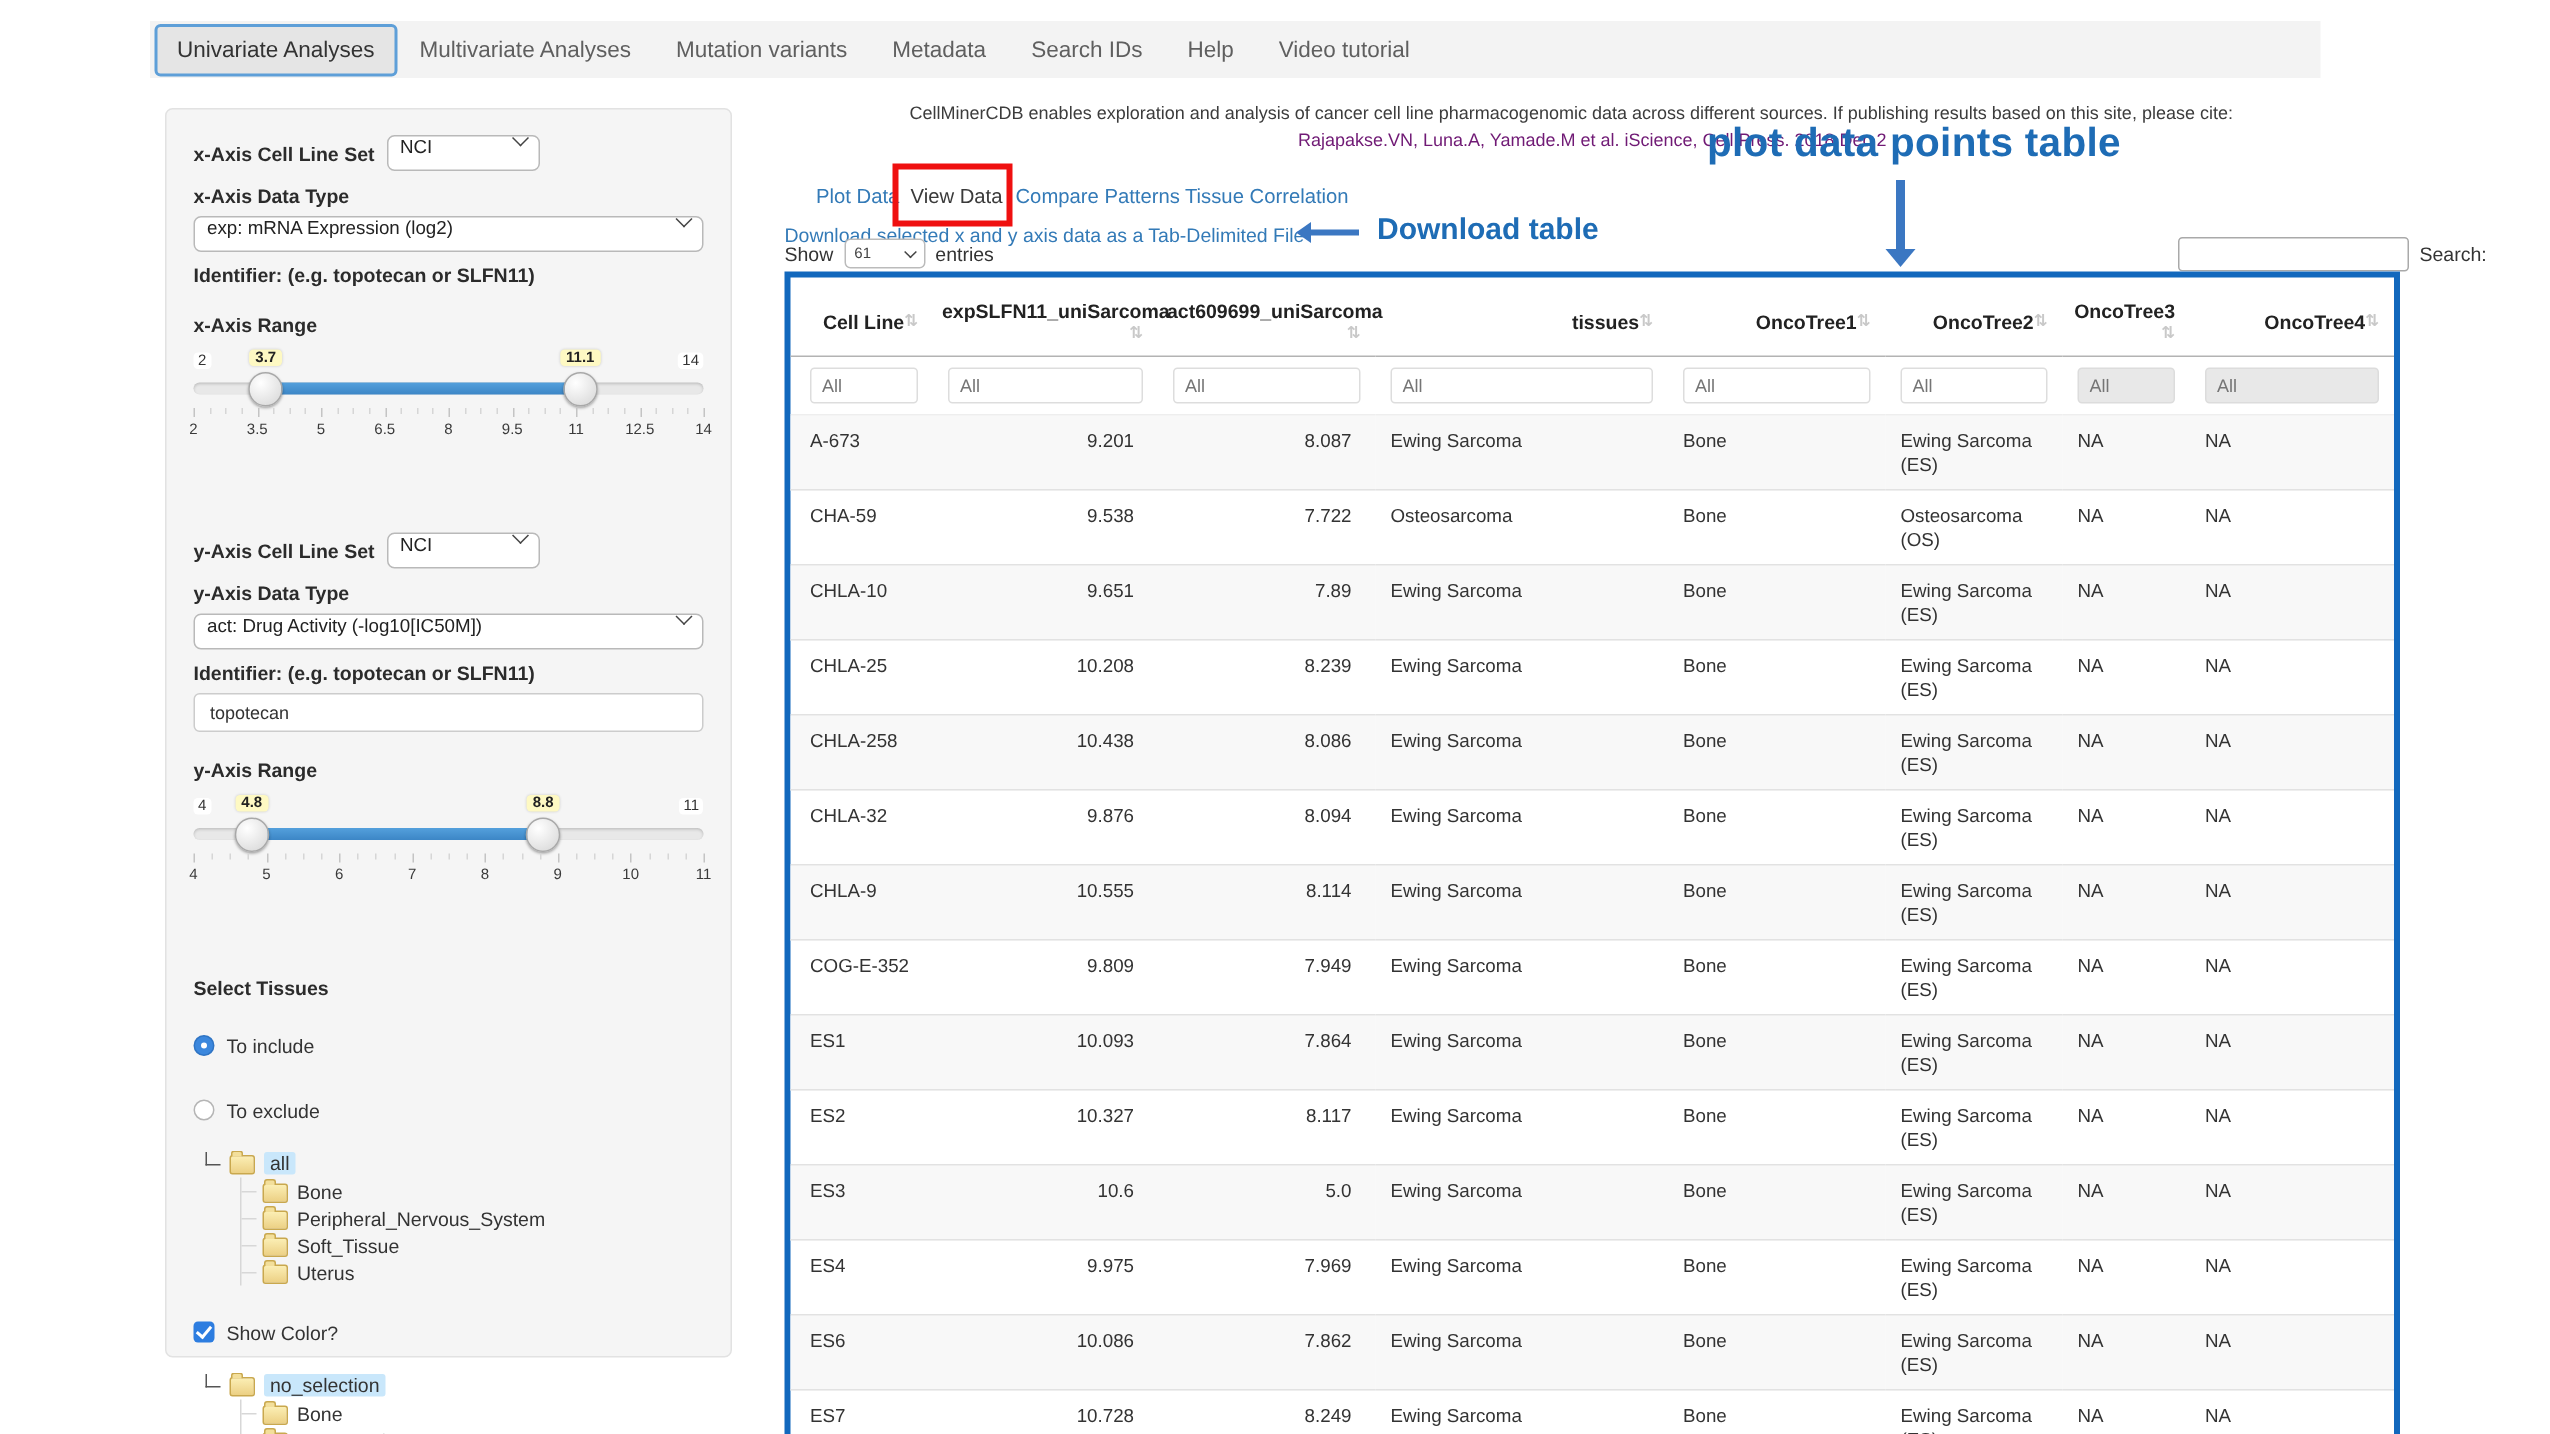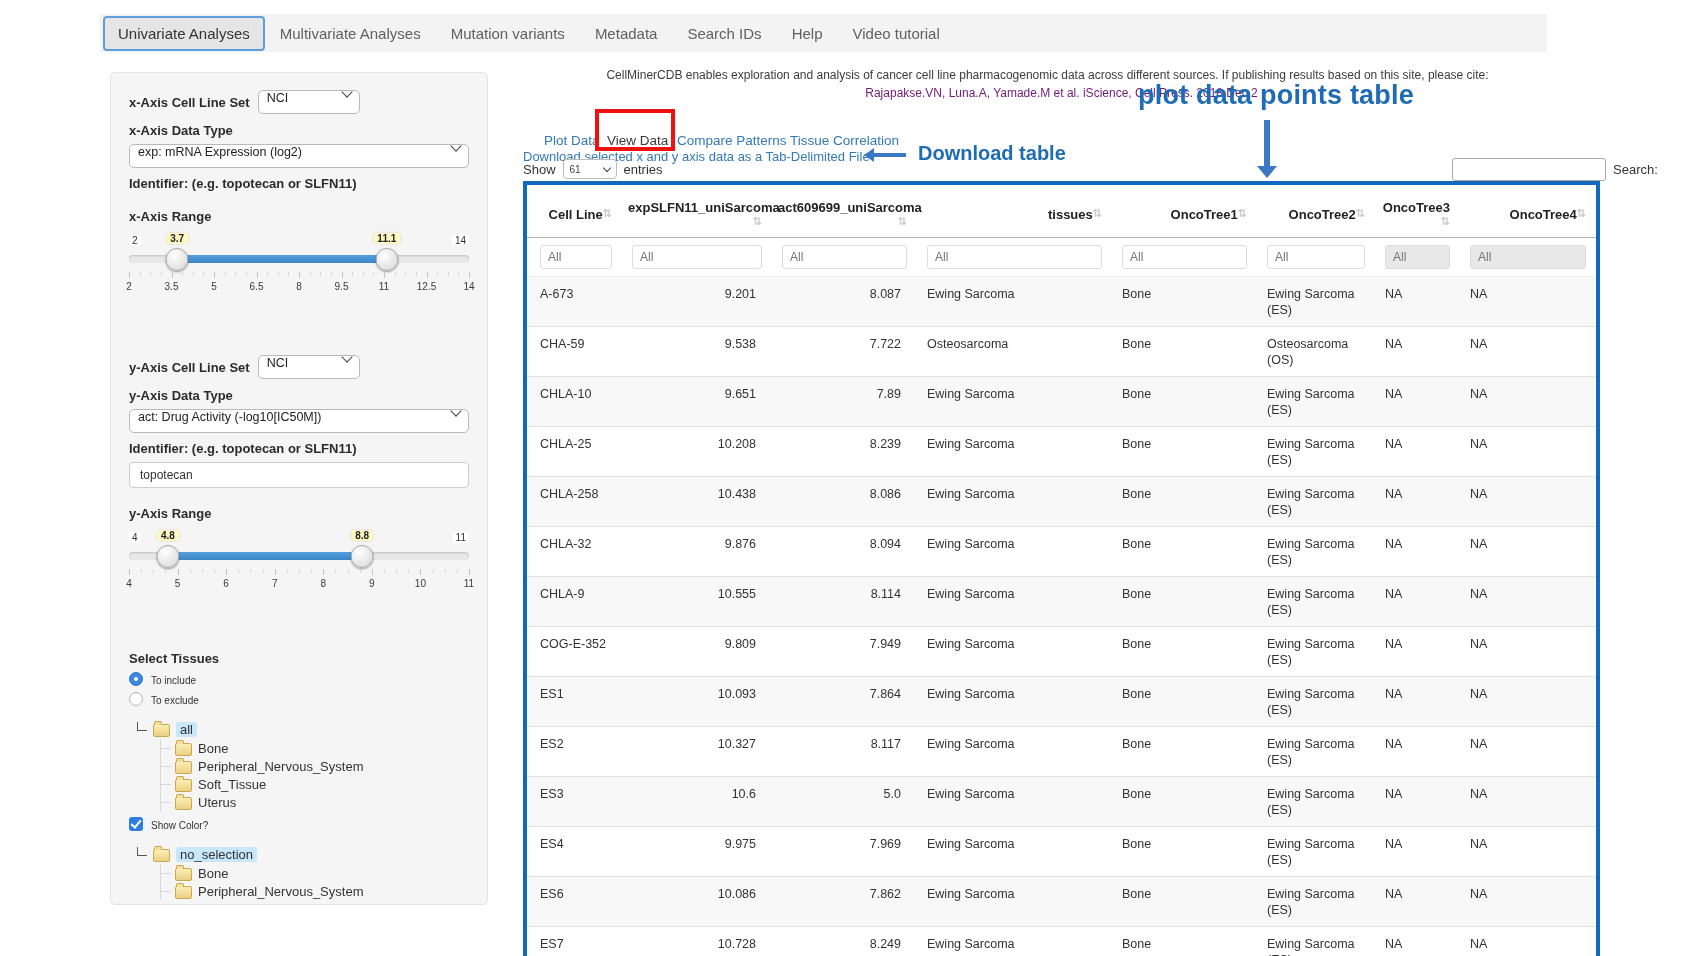--- a/index.html
+++ b/index.html
@@ -41,21 +41,21 @@
   .sl-handle{position:absolute;top:0px;width:21px;height:21px;border-radius:50%;
              background:radial-gradient(circle at 35% 30%,#ffffff,#d5d5d5);border:1px solid #a8a8a8;
              box-shadow:0 1px 2px rgba(0,0,0,.35);transform:translateX(-50%);cursor:pointer;}
   .sl-grid{position:absolute;left:0;right:0;top:24px;height:26px;}
   .sl-tick{position:absolute;top:0;width:1px;background:#c4c4c4;}
   .sl-tick.major{height:6px;}
   .sl-tick.minor{height:4px;background:#d6d6d6;}
   .sl-ticklabel{position:absolute;top:9px;transform:translateX(-50%);font-size:10px;color:#3a3a3a;}
 
   
-  .radio-row{display:flex;align-items:flex-end;gap:8px;margin-top:1px;font-size:10px;color:#333;height:19px;}
+  .radio-row{display:flex;align-items:flex-start;gap:8px;margin-top:24px;font-size:13px;color:#333;height:19px;}
   .radio{width:14px;height:14px;border-radius:50%;box-sizing:border-box;position:relative;flex:0 0 auto;cursor:pointer;}
   .radio.sel{background:#3b87dd;border:1px solid #2f74c4;}
   .radio.sel::after{content:'';position:absolute;left:4px;top:4px;width:4px;height:4px;background:#fff;border-radius:50%;}
   .radio.unsel{background:#fff;border:1px solid #b5b5b5;}
   .checkbox{width:14px;height:14px;border-radius:3px;background:#2d7de0;position:relative;flex:0 0 auto;cursor:pointer;}
   .checkbox::after{content:'';position:absolute;left:4px;top:1px;width:4px;height:8px;
                    border-right:2px solid #fff;border-bottom:2px solid #fff;transform:rotate(40deg);}
   .tree{margin-top:13px;font-size:13px;color:#333;}
   .tree-root{display:flex;align-items:center;gap:6px;margin-left:8px;height:20px;}
   .expander{width:9px;height:8px;border-left:1px solid #555;border-bottom:1px solid #555;margin-top:-5px;flex:0 0 auto;}
@@ -64,21 +64,21 @@
   .folder::before{content:'';position:absolute;top:-4px;left:0;width:6px;height:3px;background:#f3df9b;
           border:1px solid #c9a84e;border-bottom:none;border-radius:2px 2px 0 0;}
   .hl{background:#c9e7fb;padding:0 4px;border-radius:2px;}
   .tree-children{margin-left:31px;border-left:1px solid #d7d7d7;}
   .tree-item{display:flex;align-items:center;gap:6px;height:18px;position:relative;padding-left:14px;cursor:pointer;}
   .tree-item::before{content:'';position:absolute;left:0;top:9px;width:10px;height:1px;background:#d7d7d7;}
 
   
   .cite1{position:absolute;left:509px;top:68px;width:1077px;text-align:center;font-size:12px;color:#3c3c3c;}
   .cite2{position:absolute;left:523px;top:86px;width:1077px;text-align:center;font-size:12px;color:#701a75;cursor:pointer;}
-  .subtab{position:absolute;top:133px;font-size:13.5px;color:#337ab7;cursor:pointer;}
+  .subtab{position:absolute;top:123px;font-size:13.5px;color:#337ab7;cursor:pointer;}
   .subtab.active{color:#3a3a3a;}
   .redbox{position:absolute;left:595px;top:109px;width:72px;height:34px;border:4px solid #ef1010;z-index:6;}
   .dl-link{position:absolute;left:523px;top:149px;font-size:13px;color:#337ab7;cursor:pointer;}
   .show-row{position:absolute;left:523px;top:159px;display:flex;align-items:center;gap:7px;font-size:13px;color:#333;}
   .mini-select{width:54px;height:20px;display:flex;align-items:center;justify-content:space-between;
                background:#fff;border:1px solid #bbb;border-radius:4px;padding:0 6px;font-size:10px;
                color:#444;box-sizing:border-box;cursor:pointer;}
   .mini-select .chev{width:5px;height:5px;}
   .search-input{position:absolute;left:1452px;top:158px;width:154px;height:23px;border:1px solid #a9a9a9;
                 background:#fff;box-sizing:border-box;border-radius:3px;font-family:inherit;font-size:12px;padding:0 6px;}

